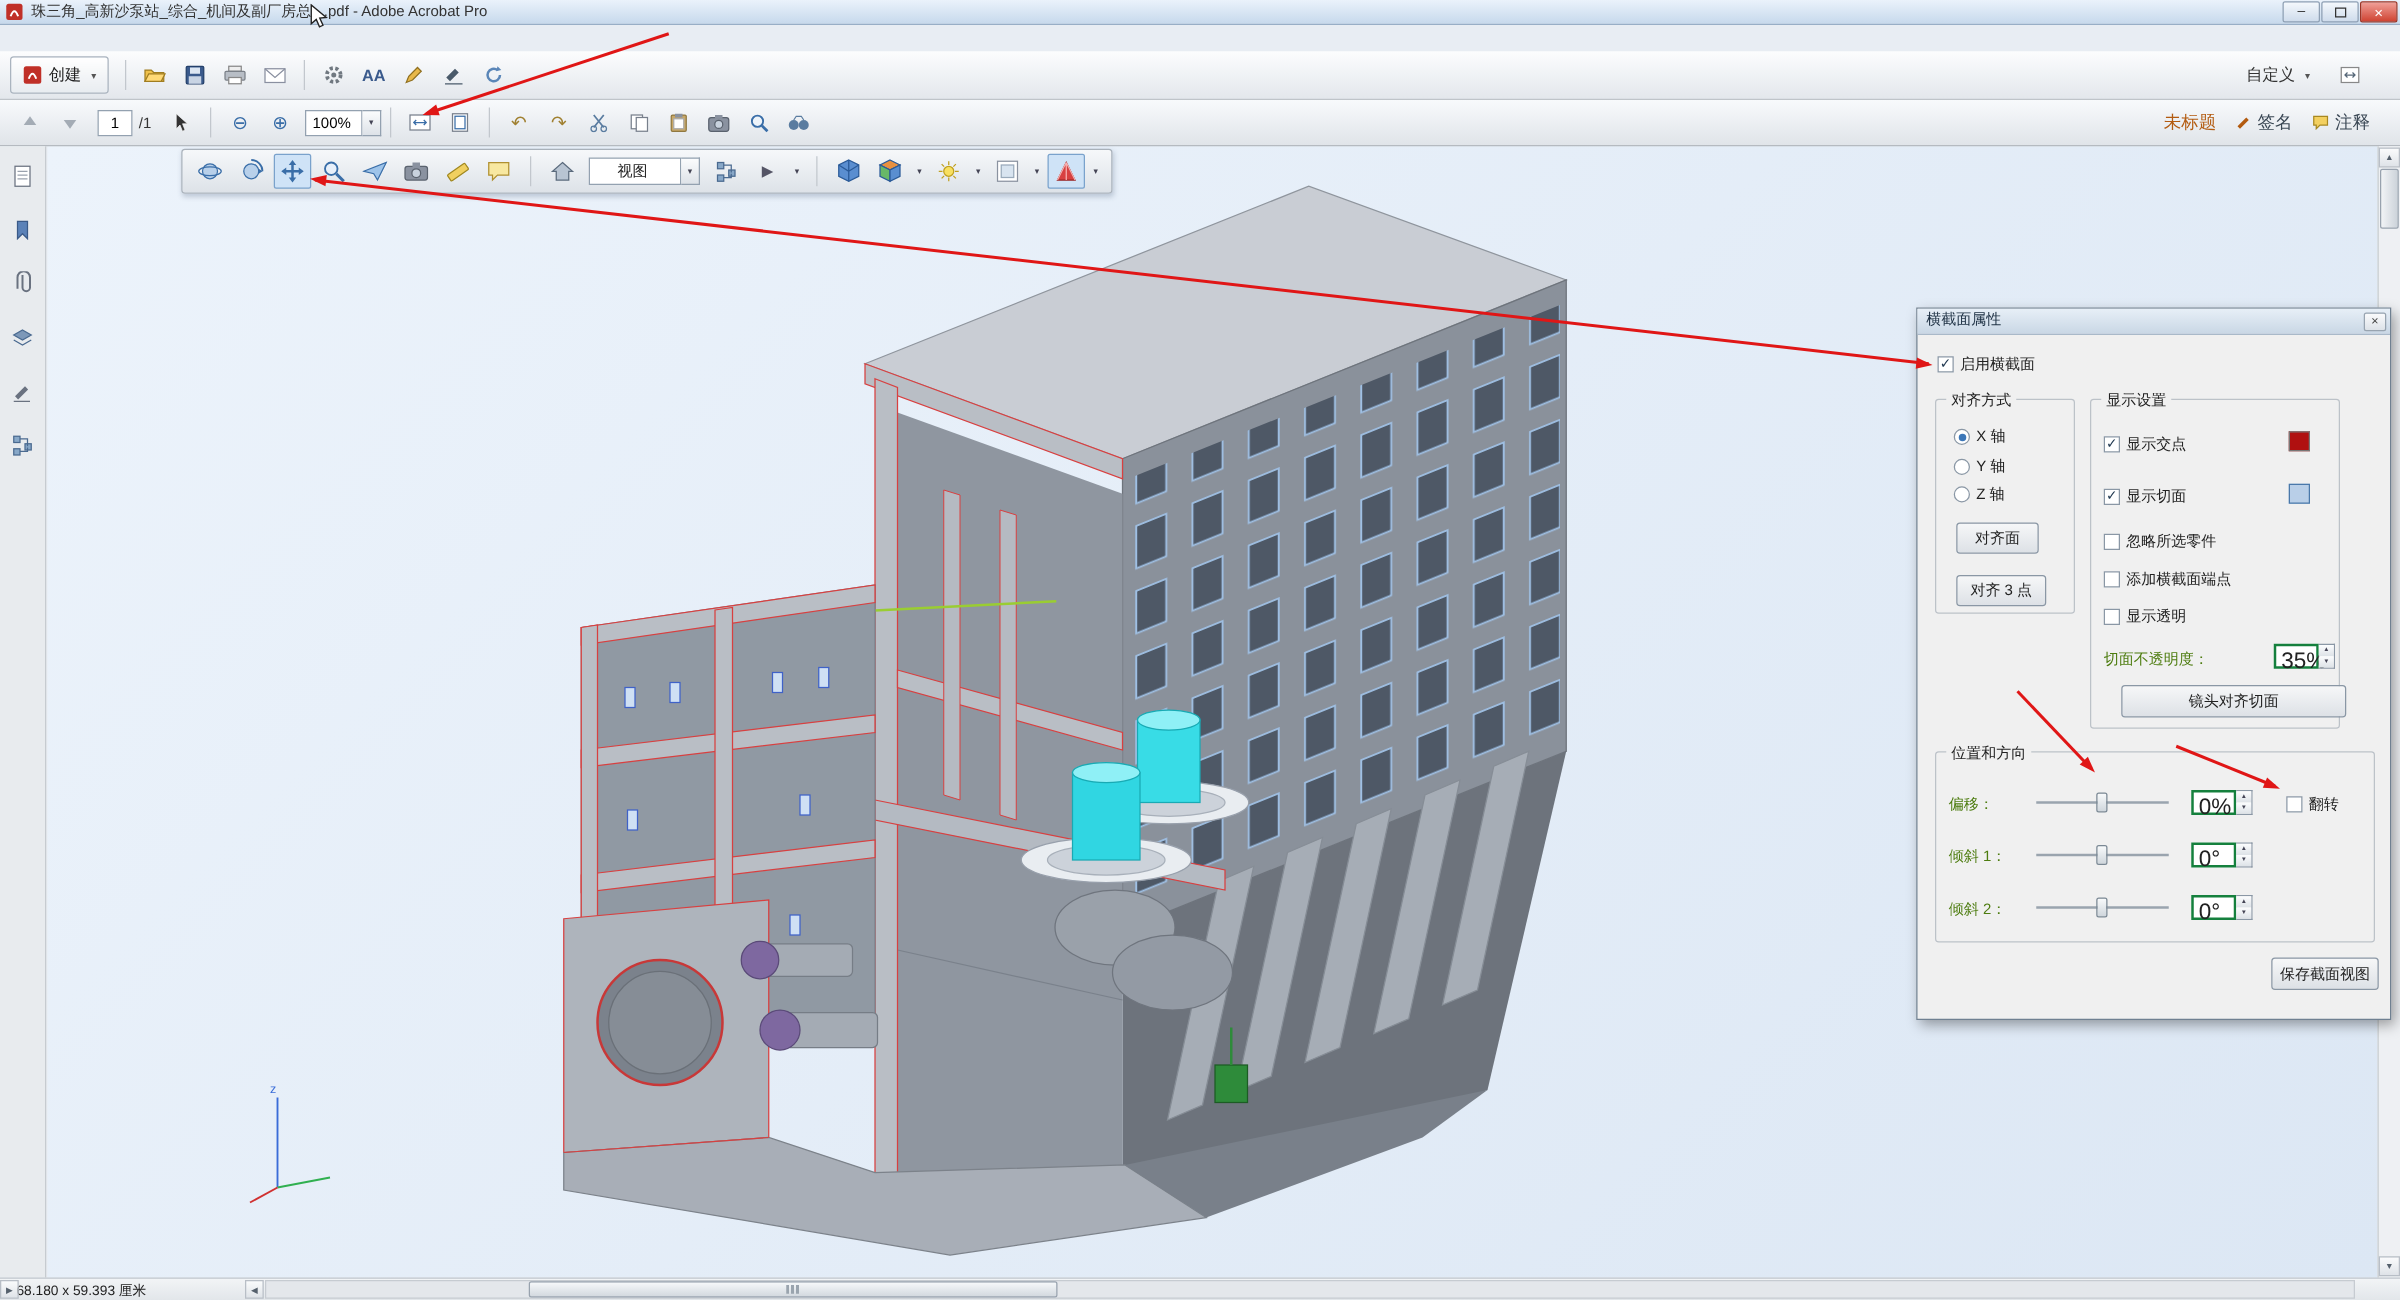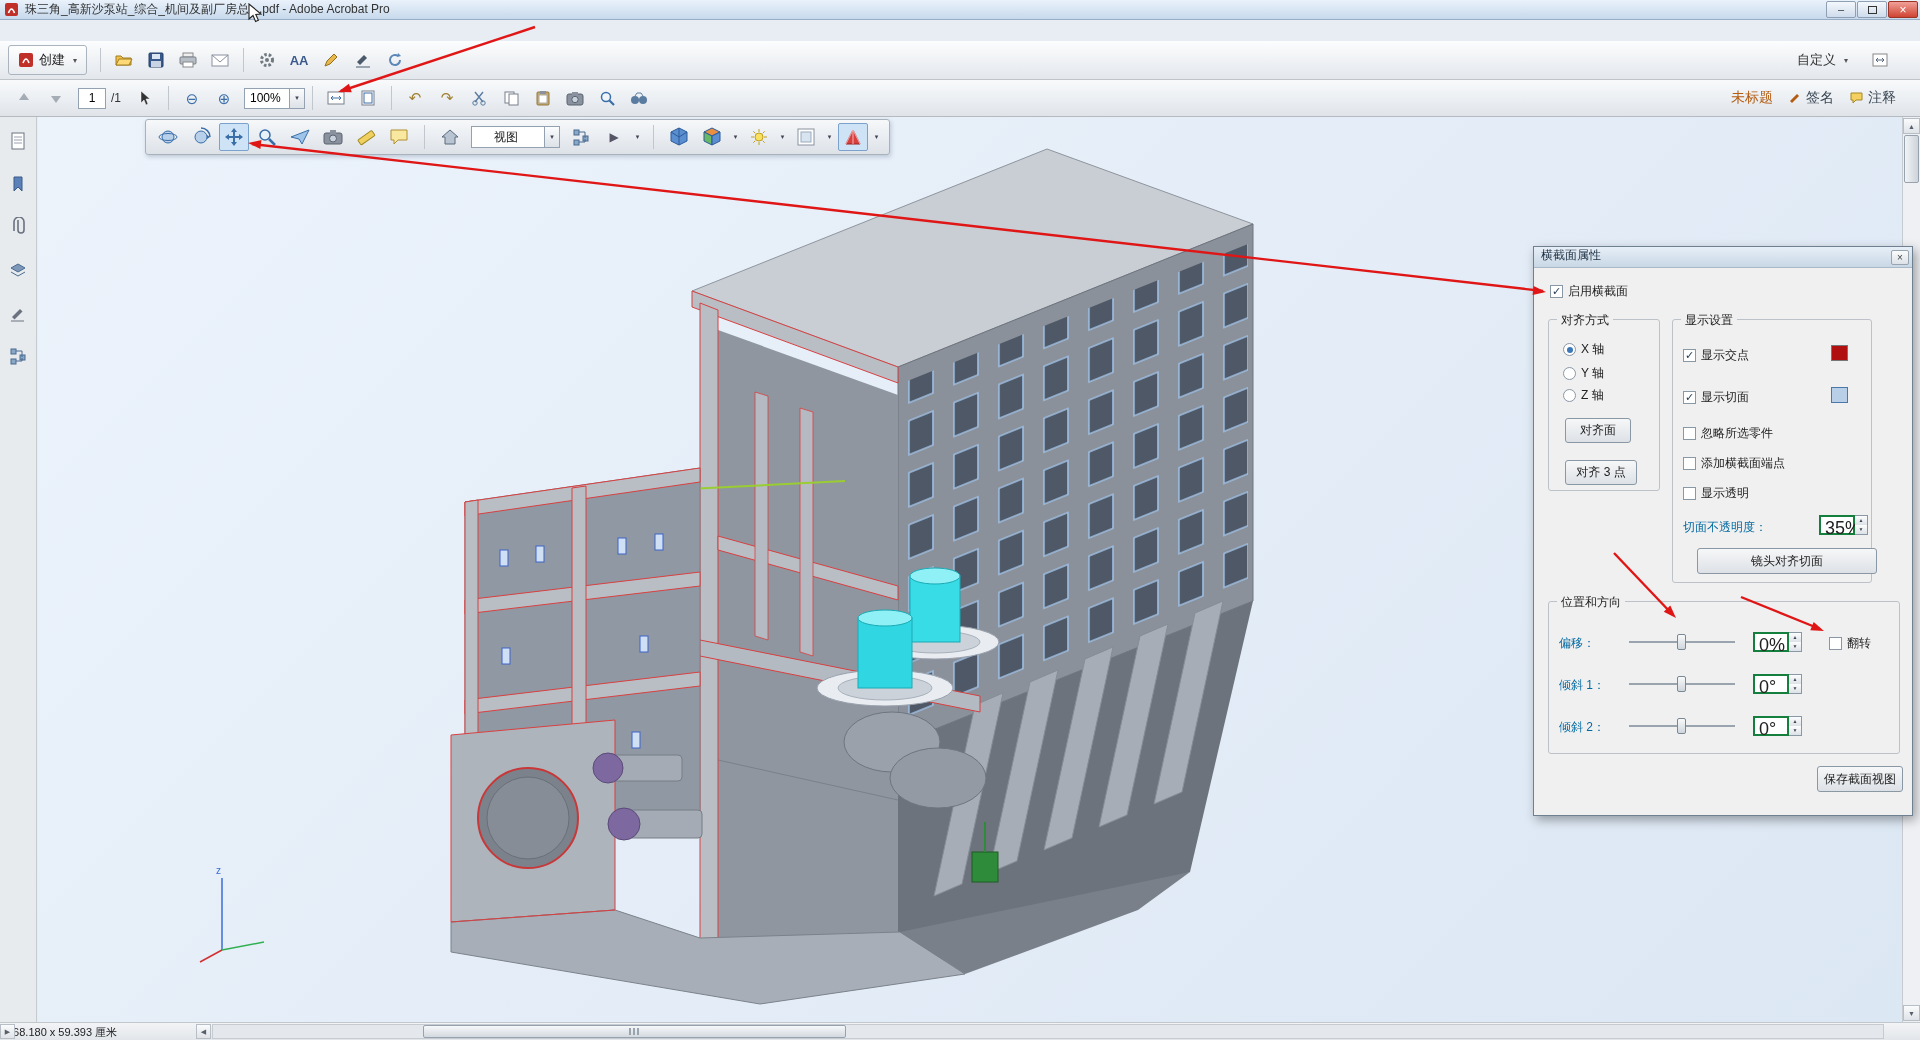--- a/index.html
+++ b/index.html
@@ -73,21 +73,21 @@
 .rad .rdot{width:6px;height:6px;border-radius:50%;background:#3c77b8}
 .wbtn{position:absolute;display:inline-flex;align-items:center;justify-content:center;background:linear-gradient(#f6f7f8,#dde1e6);border:1px solid #8a97a5;border-radius:3px;font-size:12px;color:#222;font-family:inherit;white-space:nowrap}
 .swatch{position:absolute;width:17px;height:16px;border:1px solid #777}
 .sld{position:absolute;height:18px}
 .sld .trk{position:absolute;left:0;right:0;top:8px;height:2px;background:#eef0f2;border:1px solid #9aa4ae}
 .sld .th{position:absolute;left:50%;top:1px;width:9px;height:16px;margin-left:-5px;background:linear-gradient(#f8fafb,#cfd6dc);border:1px solid #7a8894;border-radius:2px}
 .spn{position:absolute;display:flex;height:20px}
 .spn .vf{width:36px;background:#fff;border:2px solid #15803d;font-size:18px;padding:1px 0 0 4px}
 .spn .ar{display:flex;flex-direction:column;width:13px;border:1px solid #8a97a5;border-left:none}
 .spn .ar span{flex:1;font-size:5px;line-height:8px;text-align:center;background:linear-gradient(#fcfdfe,#dde2e7);color:#445}
-.dlglabel{position:absolute;font-size:12px;color:#0369a1;white-space:nowrap}
+.dlglabel{position:absolute;font-size:12px;color:#4d7c0f;white-space:nowrap}
 
 #arrows{position:absolute;left:0;top:0;z-index:9;pointer-events:none}
 #cursor{position:absolute;left:246px;top:3px;z-index:10;pointer-events:none}
 </style>
 </head>
 <body>
 
 <div id="app">
 
   <div id="titlebar">

